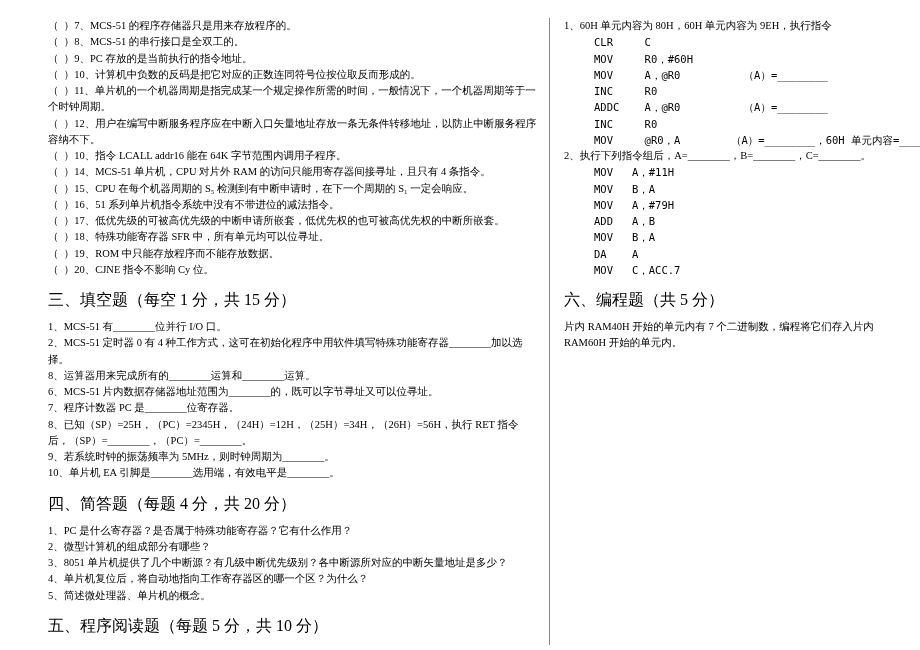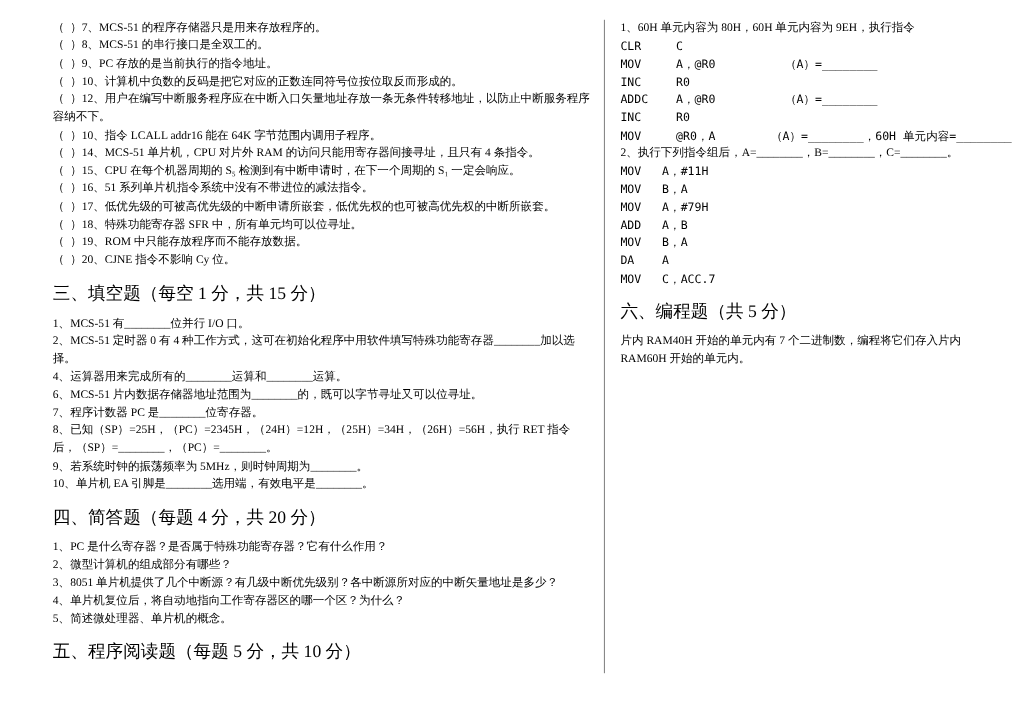--- a/index.html
+++ b/index.html
@@ -29,52 +29,53 @@
     .col-right {
       width: 340px;
       padding-left: 14px;
     }
     .section-title {
       font-size: 16px;
       margin-top: 10px;
       margin-bottom: 6px;
     }
     .line { white-space: pre-wrap; }
-    .code-block { }
+    .code-block { margin-left: 30px; }
     .code-line { white-space: pre; font-family: "SimSun", monospace; }
   </style>
 </head>
 <body>
 
 <div class="page">
 
   <div class="col col-left">
 
     <div>
       <div class="line">（  ）7、MCS-51 的程序存储器只是用来存放程序的。</div>
       <div class="line">（  ）8、MCS-51 的串行接口是全双工的。</div>
       <div class="line">（  ）9、PC 存放的是当前执行的指令地址。</div>
       <div class="line">（  ）10、计算机中负数的反码是把它对应的正数连同符号位按位取反而形成的。</div>
+      <div class="line">（  ）11、单片机的一个机器周期是指完成某一个规定操作所需的时间，一般情况下，一个机器周期等于一个时钟周期。</div>
       <div class="line">（  ）12、用户在编写中断服务程序应在中断入口矢量地址存放一条无条件转移地址，以防止中断服务程序容纳不下。</div>
       <div class="line">（  ）10、指令 LCALL addr16 能在 64K 字节范围内调用子程序。</div>
       <div class="line">（  ）14、MCS-51 单片机，CPU 对片外 RAM 的访问只能用寄存器间接寻址，且只有 4 条指令。</div>
       <div class="line">（  ）15、CPU 在每个机器周期的 S₅ 检测到有中断申请时，在下一个周期的 S₁ 一定会响应。</div>
       <div class="line">（  ）16、51 系列单片机指令系统中没有不带进位的减法指令。</div>
       <div class="line">（  ）17、低优先级的可被高优先级的中断申请所嵌套，低优先权的也可被高优先权的中断所嵌套。</div>
       <div class="line">（  ）18、特殊功能寄存器 SFR 中，所有单元均可以位寻址。</div>
       <div class="line">（  ）19、ROM 中只能存放程序而不能存放数据。</div>
       <div class="line">（  ）20、CJNE 指令不影响 Cy 位。</div>
     </div>
 
     <div class="section-title">三、填空题（每空 1 分，共 15 分）</div>
 
     <div>
       <div class="line">1、MCS-51 有________位并行 I/O 口。</div>
       <div class="line">2、MCS-51 定时器 0 有 4 种工作方式，这可在初始化程序中用软件填写特殊功能寄存器________加以选择。</div>
-      <div class="line">4、运算器用来完成所有的________运算和________运算。</div>
+      <div class="line">8、运算器用来完成所有的________运算和________运算。</div>
       <div class="line">6、MCS-51 片内数据存储器地址范围为________的，既可以字节寻址又可以位寻址。</div>
       <div class="line">7、程序计数器 PC 是________位寄存器。</div>
       <div class="line">8、已知（SP）=25H，（PC）=2345H，（24H）=12H，（25H）=34H，（26H）=56H，执行 RET 指令后，（SP）=________，（PC）=________。</div>
       <div class="line">9、若系统时钟的振荡频率为 5MHz，则时钟周期为________。</div>
       <div class="line">10、单片机 EA 引脚是________选用端，有效电平是________。</div>
     </div>
 
     <div class="section-title">四、简答题（每题 4 分，共 20 分）</div>
 
     <div>
@@ -87,20 +88,21 @@
 
     <div class="section-title">五、程序阅读题（每题 5 分，共 10 分）</div>
 
   </div>
 
   <div class="col col-right">
 
     <div class="line">1、60H 单元内容为 80H，60H 单元内容为 9EH，执行指令</div>
     <div class="code-block">
       <div class="code-line">CLR     C</div>
+      <div class="code-line">MOV     R0，#60H</div>
       <div class="code-line">MOV     A，@R0          （A）=________</div>
       <div class="code-line">INC     R0</div>
       <div class="code-line">ADDC    A，@R0          （A）=________</div>
       <div class="code-line">INC     R0</div>
       <div class="code-line">MOV     @R0，A        （A）=________，60H 单元内容=________。</div>
     </div>
 
     <div class="line">2、执行下列指令组后，A=________，B=________，C=________。</div>
     <div class="code-block">
       <div class="code-line">MOV   A，#11H</div>

